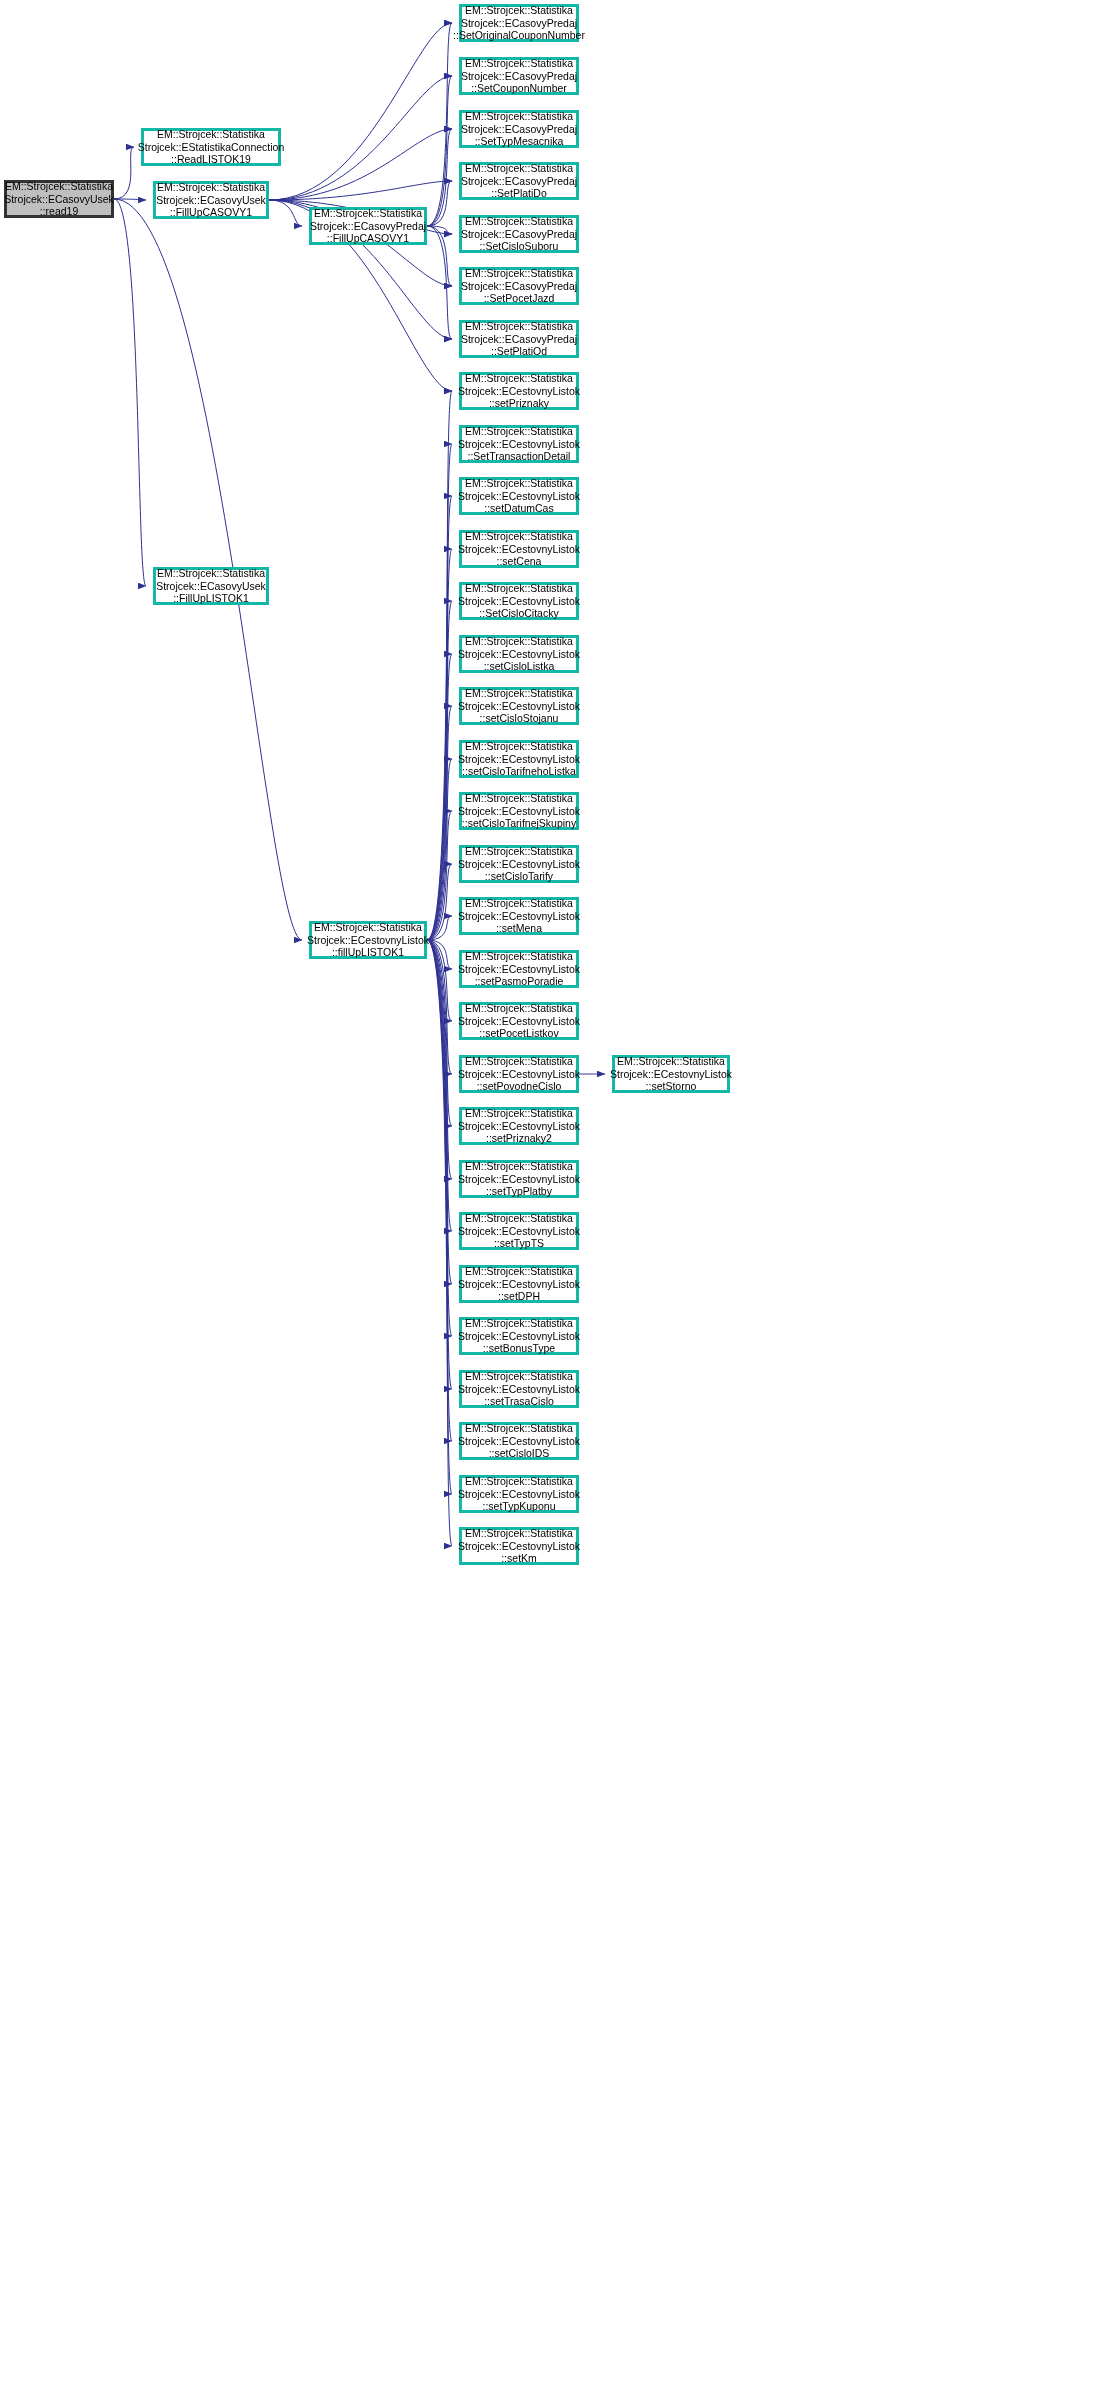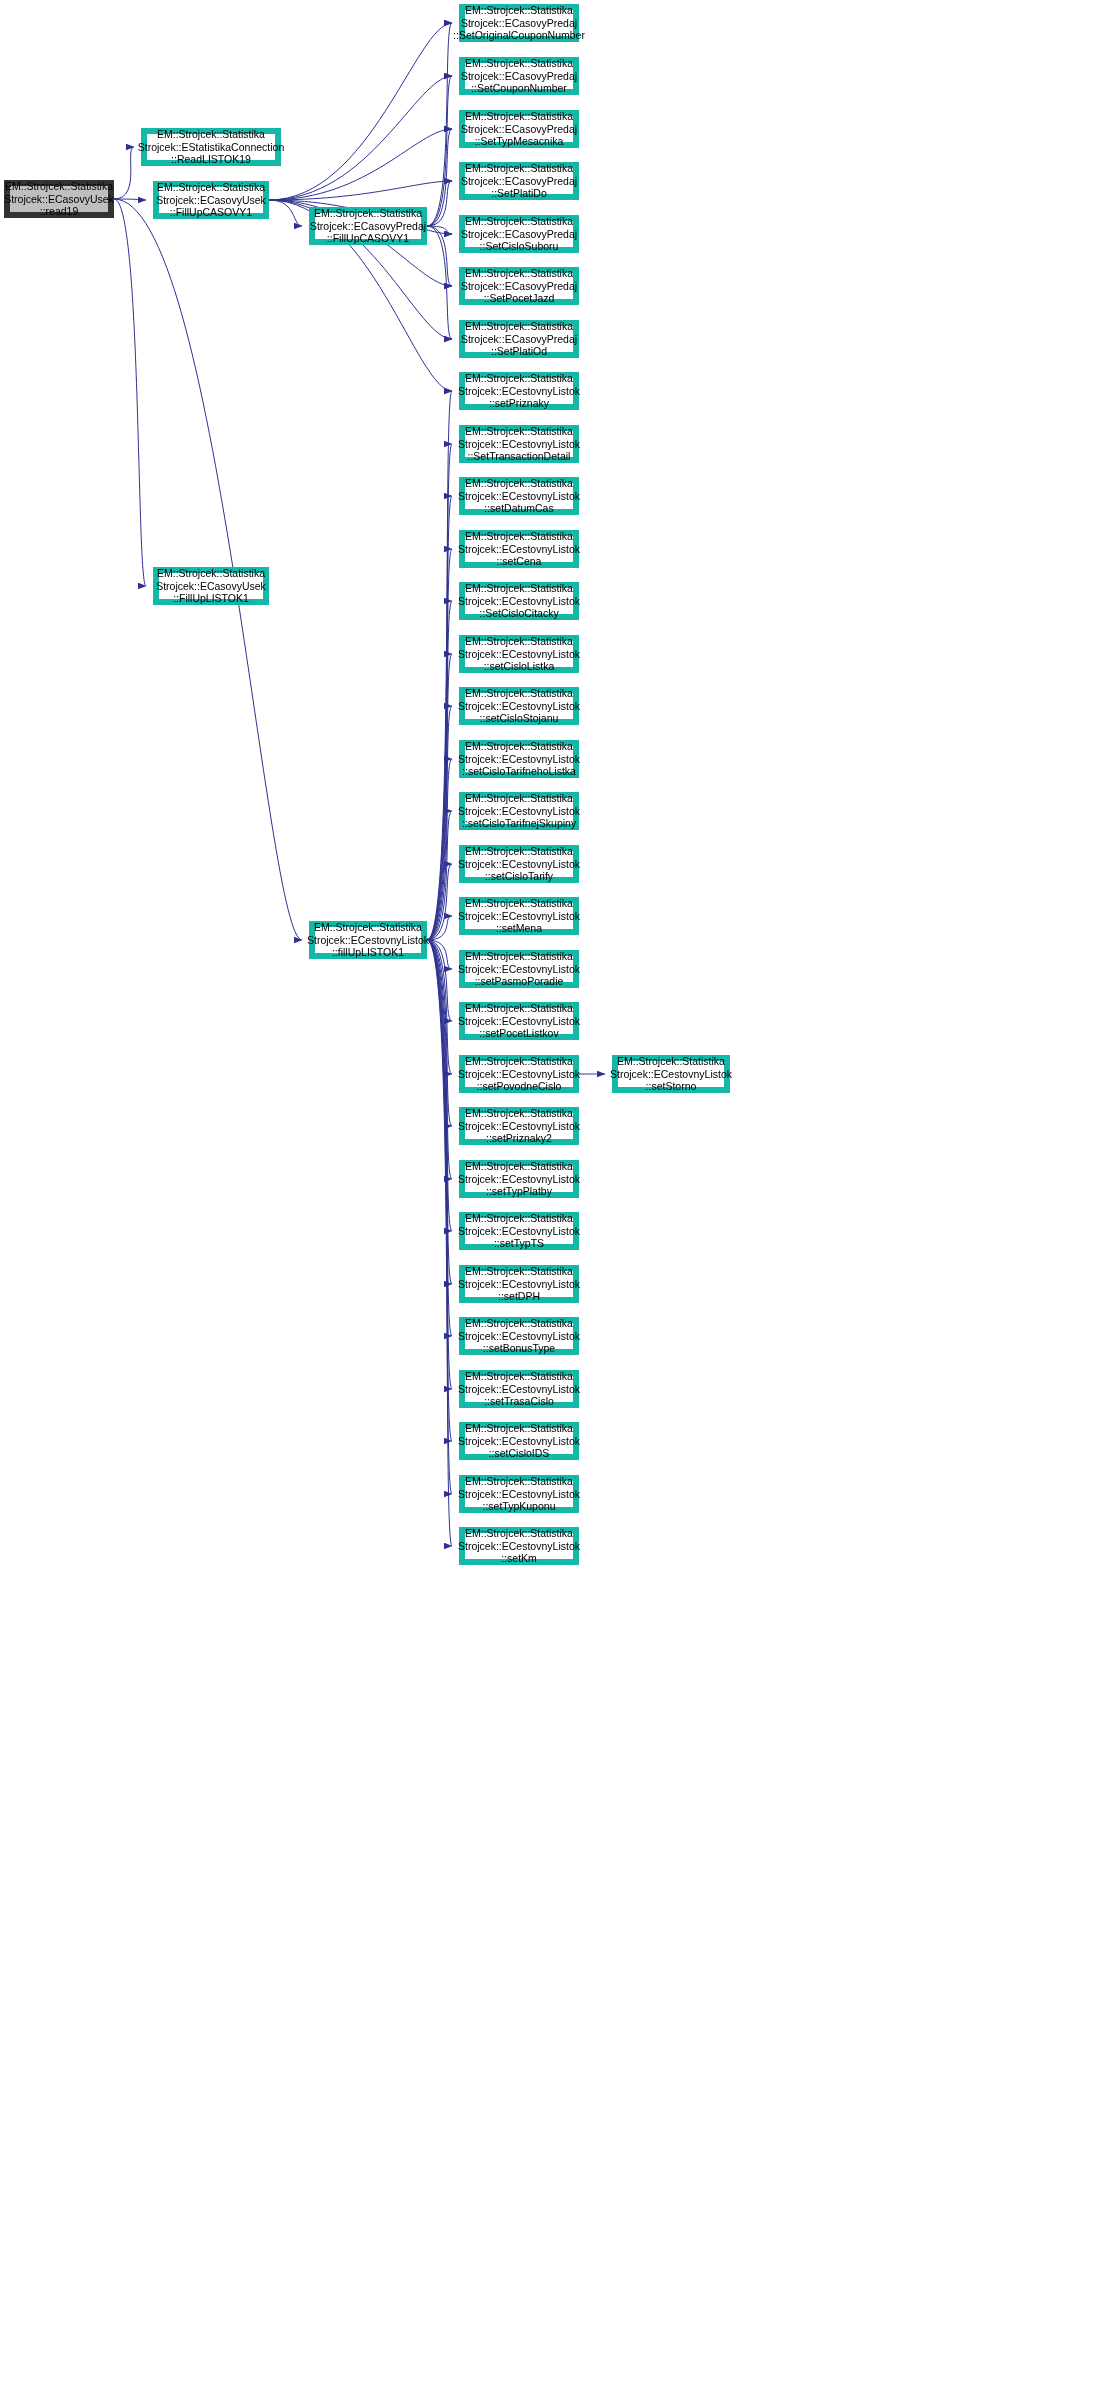--- a/index.html
+++ b/index.html
@@ -1,19 +1,19 @@
 <!DOCTYPE html>
 <html><head>
 <meta charset="utf-8">
 <style>
   html,body{margin:0;padding:0;background:#ffffff;}
   #canvas{position:relative;width:1116px;height:2387px;background:#ffffff;
           font-family:"Liberation Sans",sans-serif;overflow:hidden;}
   svg.edges{position:absolute;left:0;top:0;width:1116px;height:2387px;pointer-events:none;}
-  .node{position:absolute;box-sizing:border-box;border:6px solid #14b8a6;
+  .node{position:absolute;box-sizing:border-box;border:3px solid #14b8a6;
         background:#ffffff;color:#000000;display:flex;align-items:center;
         justify-content:center;text-align:center;line-height:1.18;
         font-size:10.5px;padding:1px 2px;white-space:pre-line;}
   .node.root{background:#bfbfbf;border-color:#333333;}
 </style>
 </head>
 <body>
 
 <div id="canvas">
   <svg class="edges" id="edge-layer" viewBox="0 0 1116 2387" xmlns="http://www.w3.org/2000/svg">

